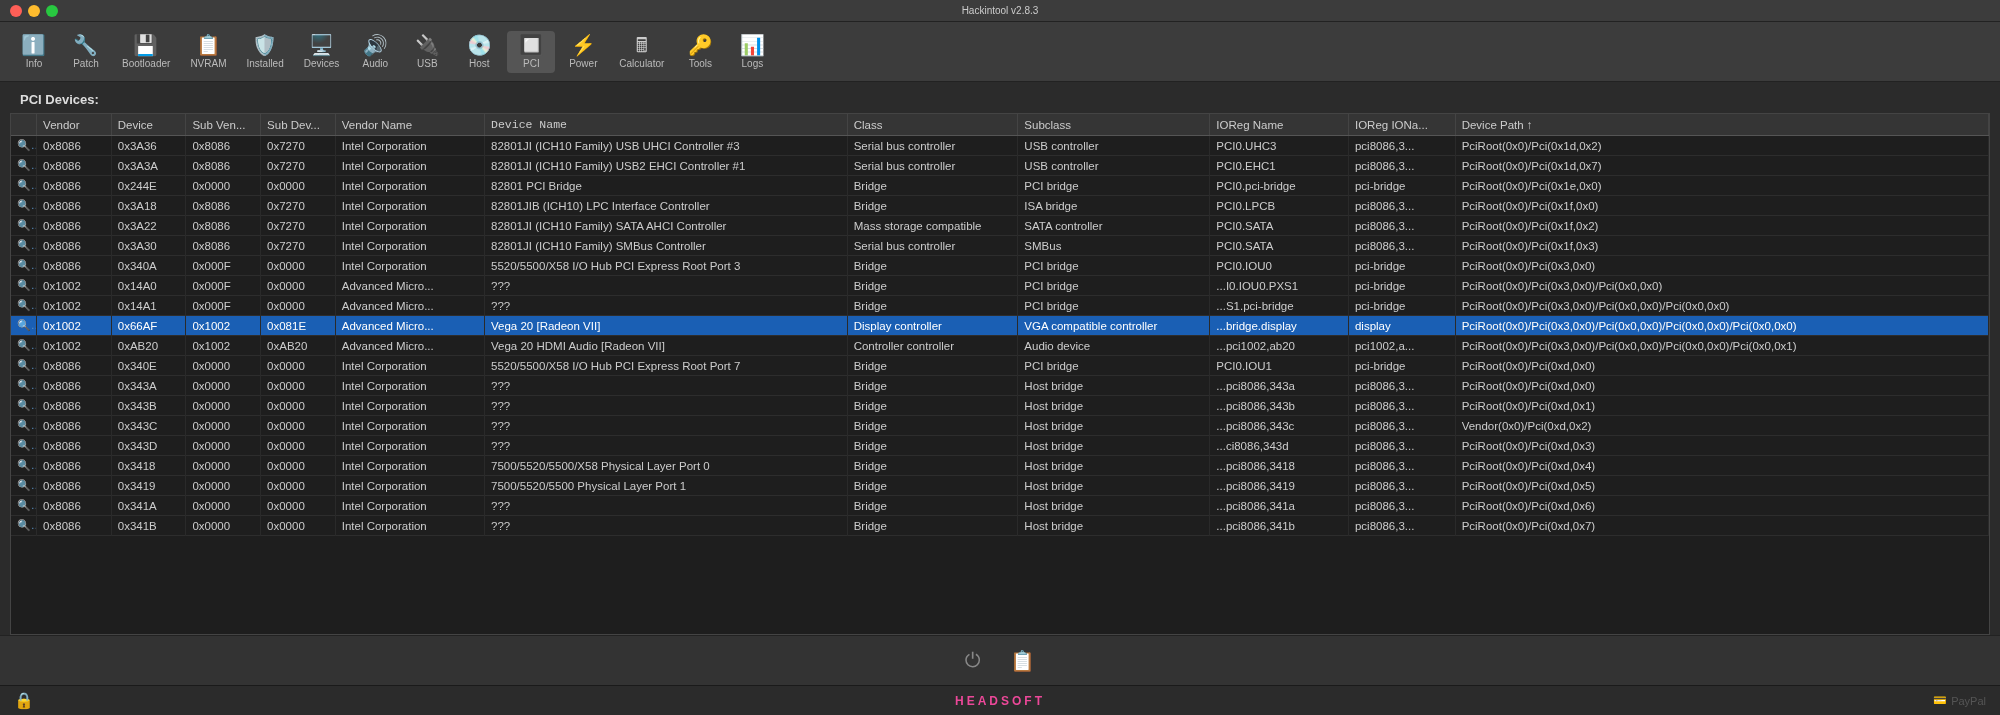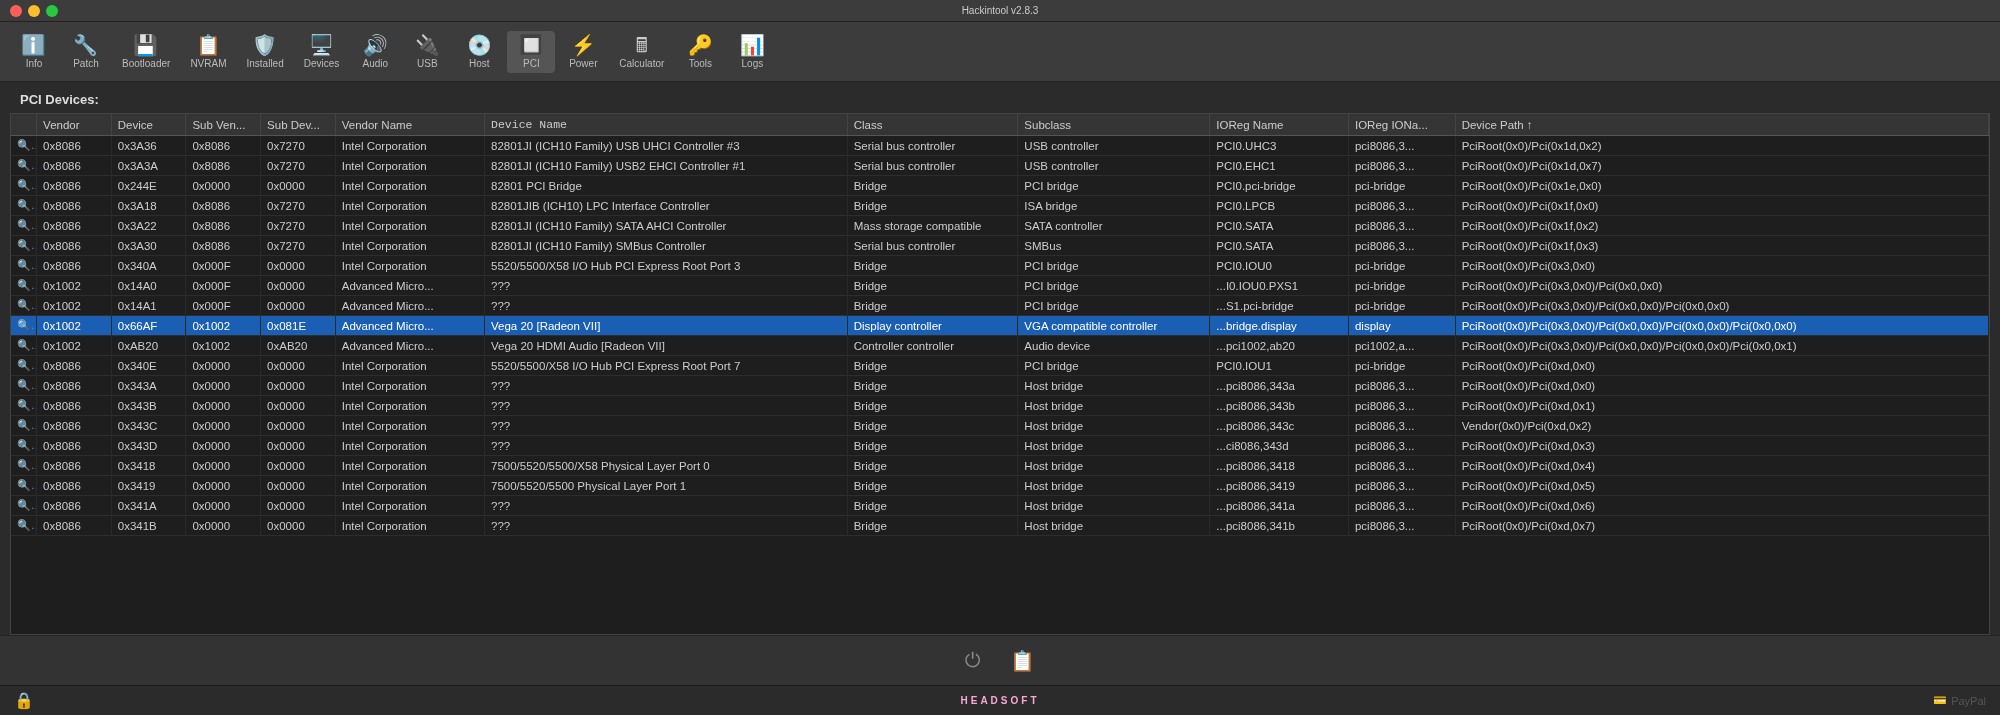--- a/index.html
+++ b/index.html
@@ -191,22 +191,22 @@
       height: 30px;
       background: #2b2b2b;
       display: flex;
       align-items: center;
       justify-content: center;
       border-top: 1px solid #1a1a1a;
       flex-shrink: 0;
       position: relative;
     }
     .status-bar-brand {
-      font-size: 10px;
-      color: #f9a8d4;
+      font-size: 12px;
+      color: #ec4899;
       letter-spacing: 3px;
       font-weight: bold;
       text-transform: uppercase;
     }
     .status-bar-lock {
       position: absolute;
       left: 14px;
       font-size: 16px;
       color: #666;
     }

